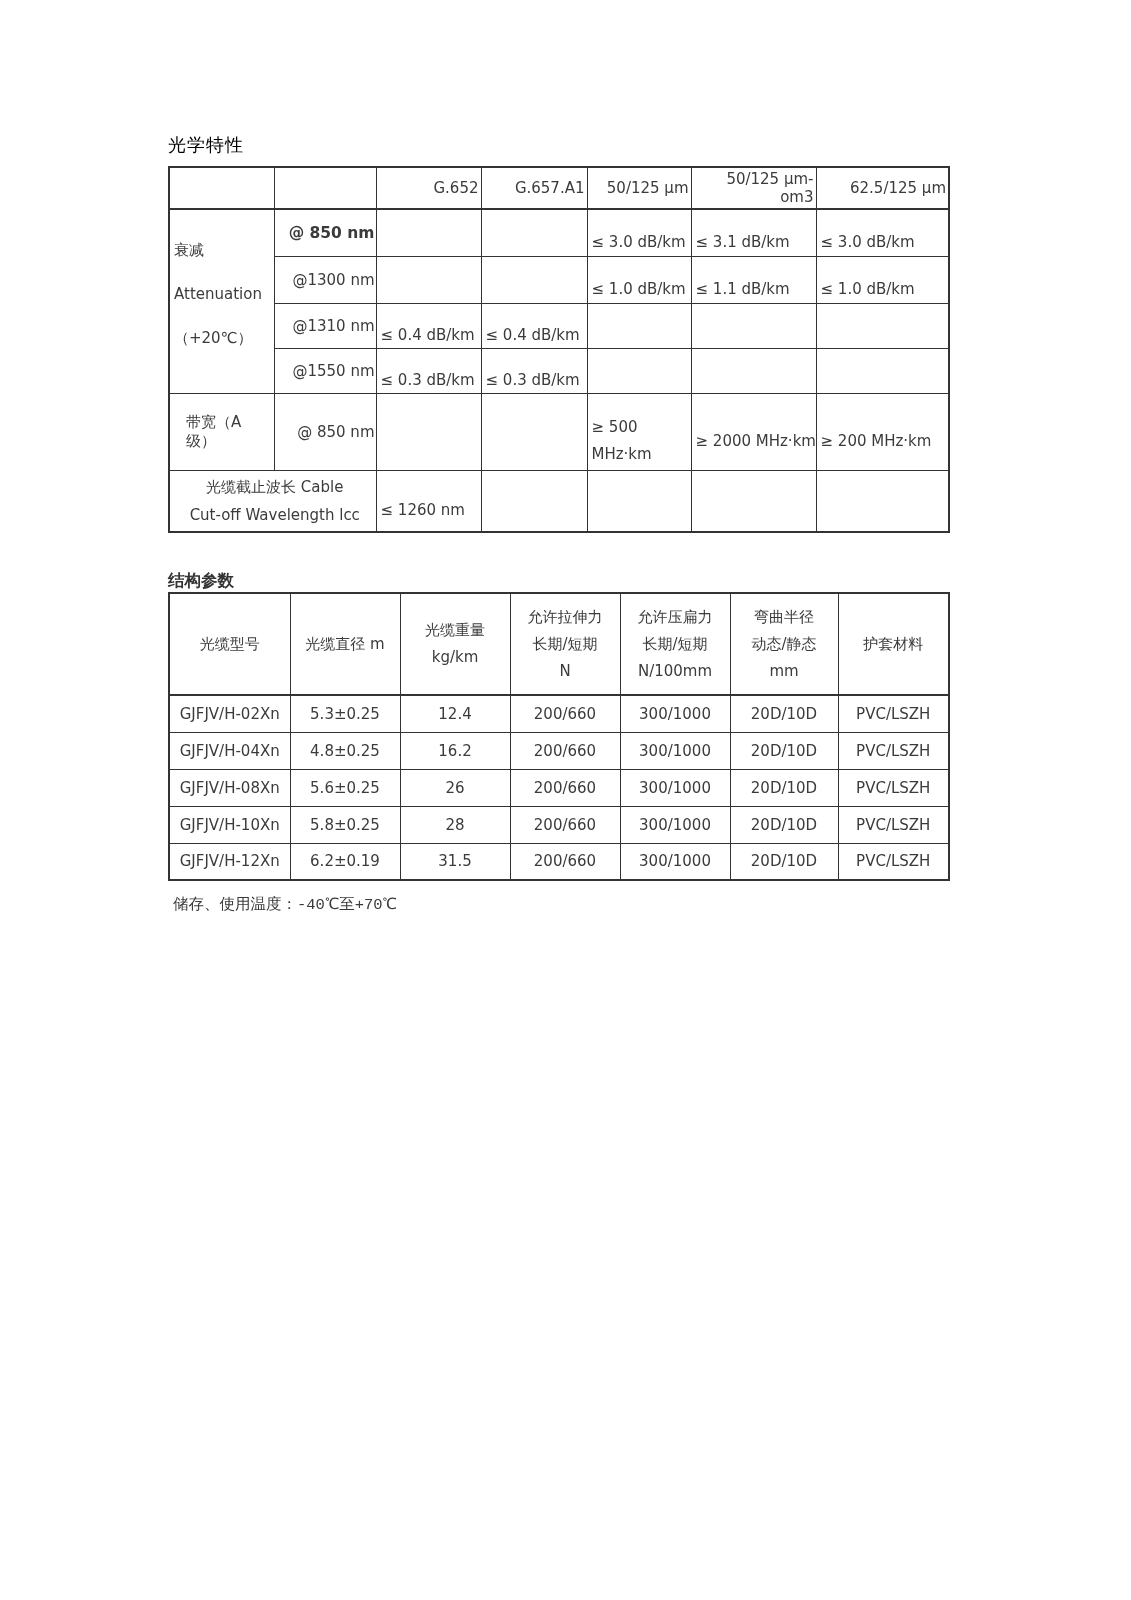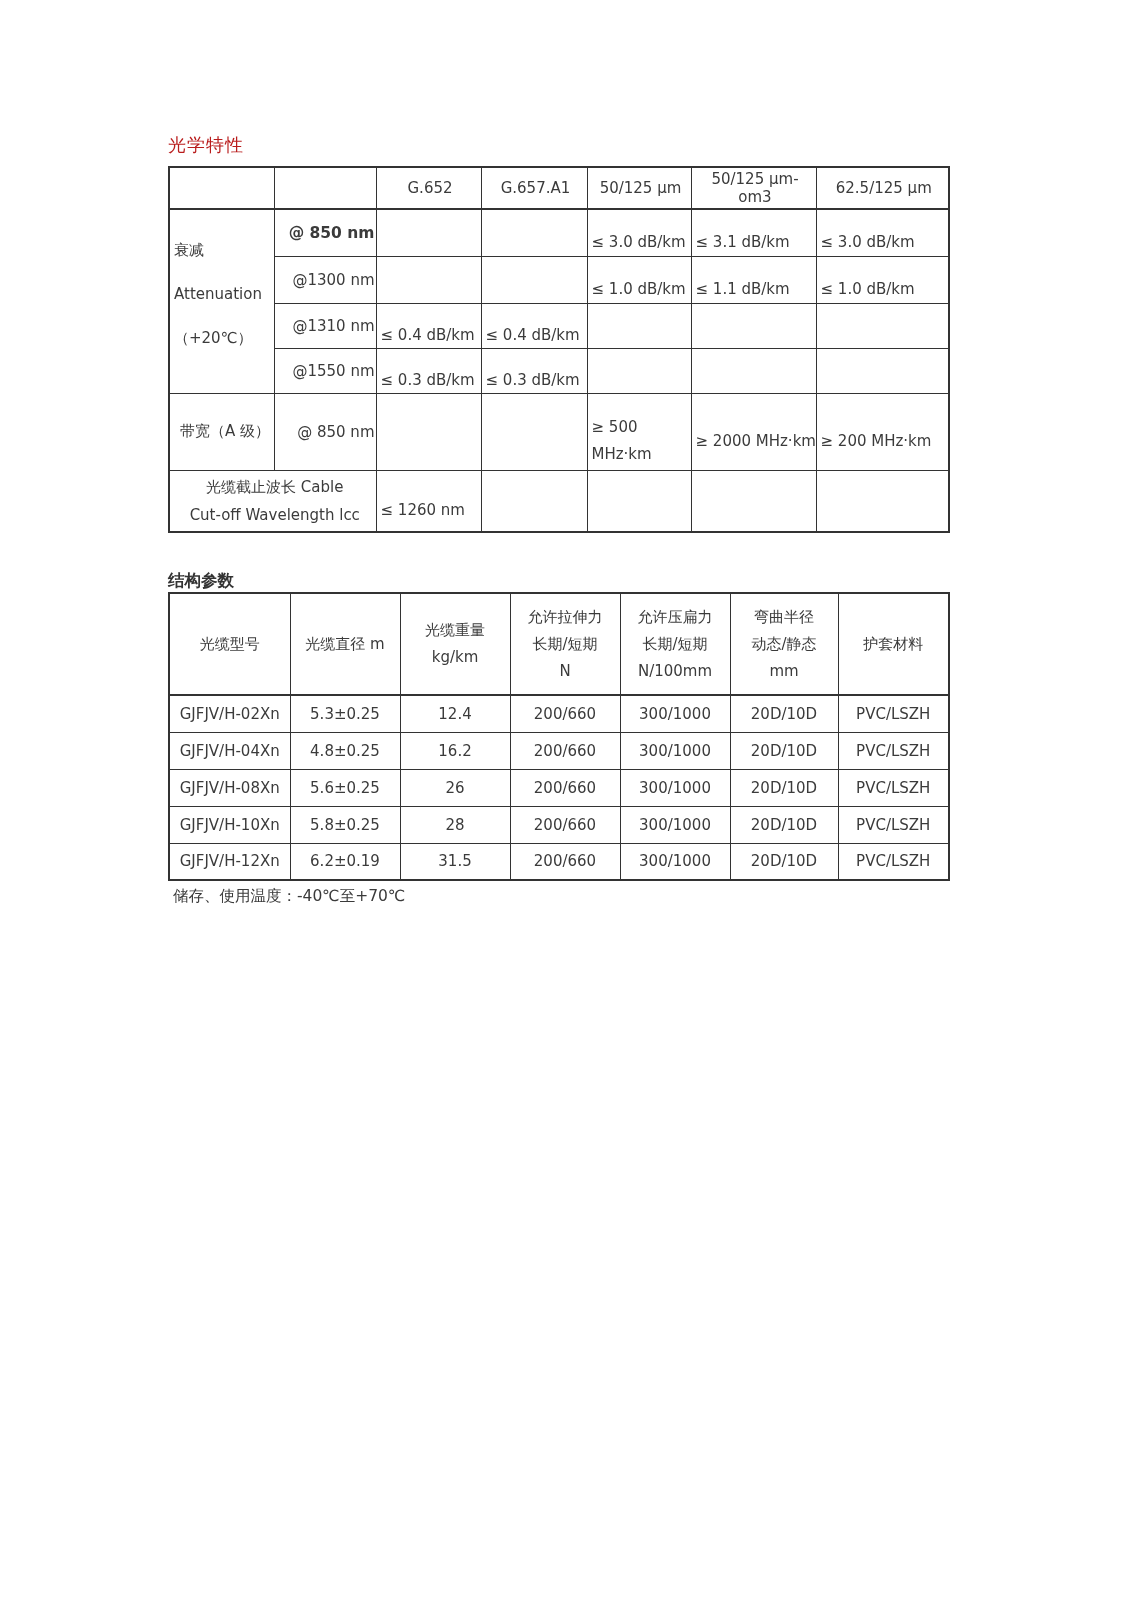--- a/index.html
+++ b/index.html
@@ -12,21 +12,21 @@
     overflow: hidden;
   }
   .page {
     position: relative;
     padding: 133px 0 0 168px;
     width: 948px;
   }
   .sec1-title {
     font-family: "DejaVu Serif", "Liberation Serif", serif;
     font-size: 18px;
-    color: #b91c1c;
+    color: #000000;
     margin-bottom: 9px;
     letter-spacing: 1px;
   }
   .sec2-title {
     font-size: 16.5px;
     font-weight: bold;
     color: #333333;
     margin-top: 37px;
   }
   table {
@@ -34,51 +34,52 @@
     table-layout: fixed;
     width: 780px;
     font-size: 15px;
     color: #3b3b3b;
   }
   table, td, th { border: 1px solid #333333; }
   table { border-width: 2px; }
   td, th { font-weight: normal; overflow: hidden; }
 
   
-  .t1 .hdr td { height: 32px; border-bottom-width: 2px; padding: 2px 2px 2px 5px; text-align: center; vertical-align: middle; }
+  .t1 .hdr td { height: 32px; border-bottom-width: 2px; padding: 2px 2px 2px 5px; text-align: right; vertical-align: middle; }
   .t1 td { vertical-align: middle; }
   .t1 .rowlabel {
     vertical-align: top;
     text-align: left;
     padding: 18px 2px 0 4px;
     line-height: 44px;
   }
   .t1 .wl { text-align: right; padding: 2px 1px 2px 2px; white-space: nowrap; margin-left: 6px; }
   .t1 .wl.bold { font-weight: bold; font-size: 15.5px; }
   .t1 .val { text-align: left; padding: 20px 1px 2px 4px; white-space: nowrap; margin-top: 16px; }
   .t1 .r-att1 td { height: 47px; }
   .t1 .r-att2 td { height: 47px; }
   .t1 .r-att3 td { height: 45px; }
   .t1 .r-att4 td { height: 45px; }
   .t1 .r-bw td { height: 64px; }
   .t1 .r-cut td { height: 62px; }
-  .t1 .bwlabel { text-align: left; padding-left: 10px; margin-left: 14px; }
+  .t1 .bwlabel { text-align: left; padding-left: 16px; margin-left: 14px; }
   .t1 .bw500 { line-height: 27px; }
   .t1 .cutlabel { text-align: center; padding-left: 4px; line-height: 28px; }
 
   
   .t2 td { text-align: center; vertical-align: middle; }
   .t2 .hdr td { height: 102px; border-bottom-width: 2px; line-height: 27px; padding: 2px; }
   .t2 .row td { height: 37px; }
 
   .footer-note {
-    margin-top: 5px;
+    margin-top: 13px;
     padding-left: 5px;
     font-size: 15.5px;
     color: #3a3a3a;
+    font-family: Liberation Mono, monospace;
   }
 </style>
 </head>
 <body>
 
 <div class="page">
 
   <div class="sec1-title">光学特性</div>
 
   <table class="t1">

